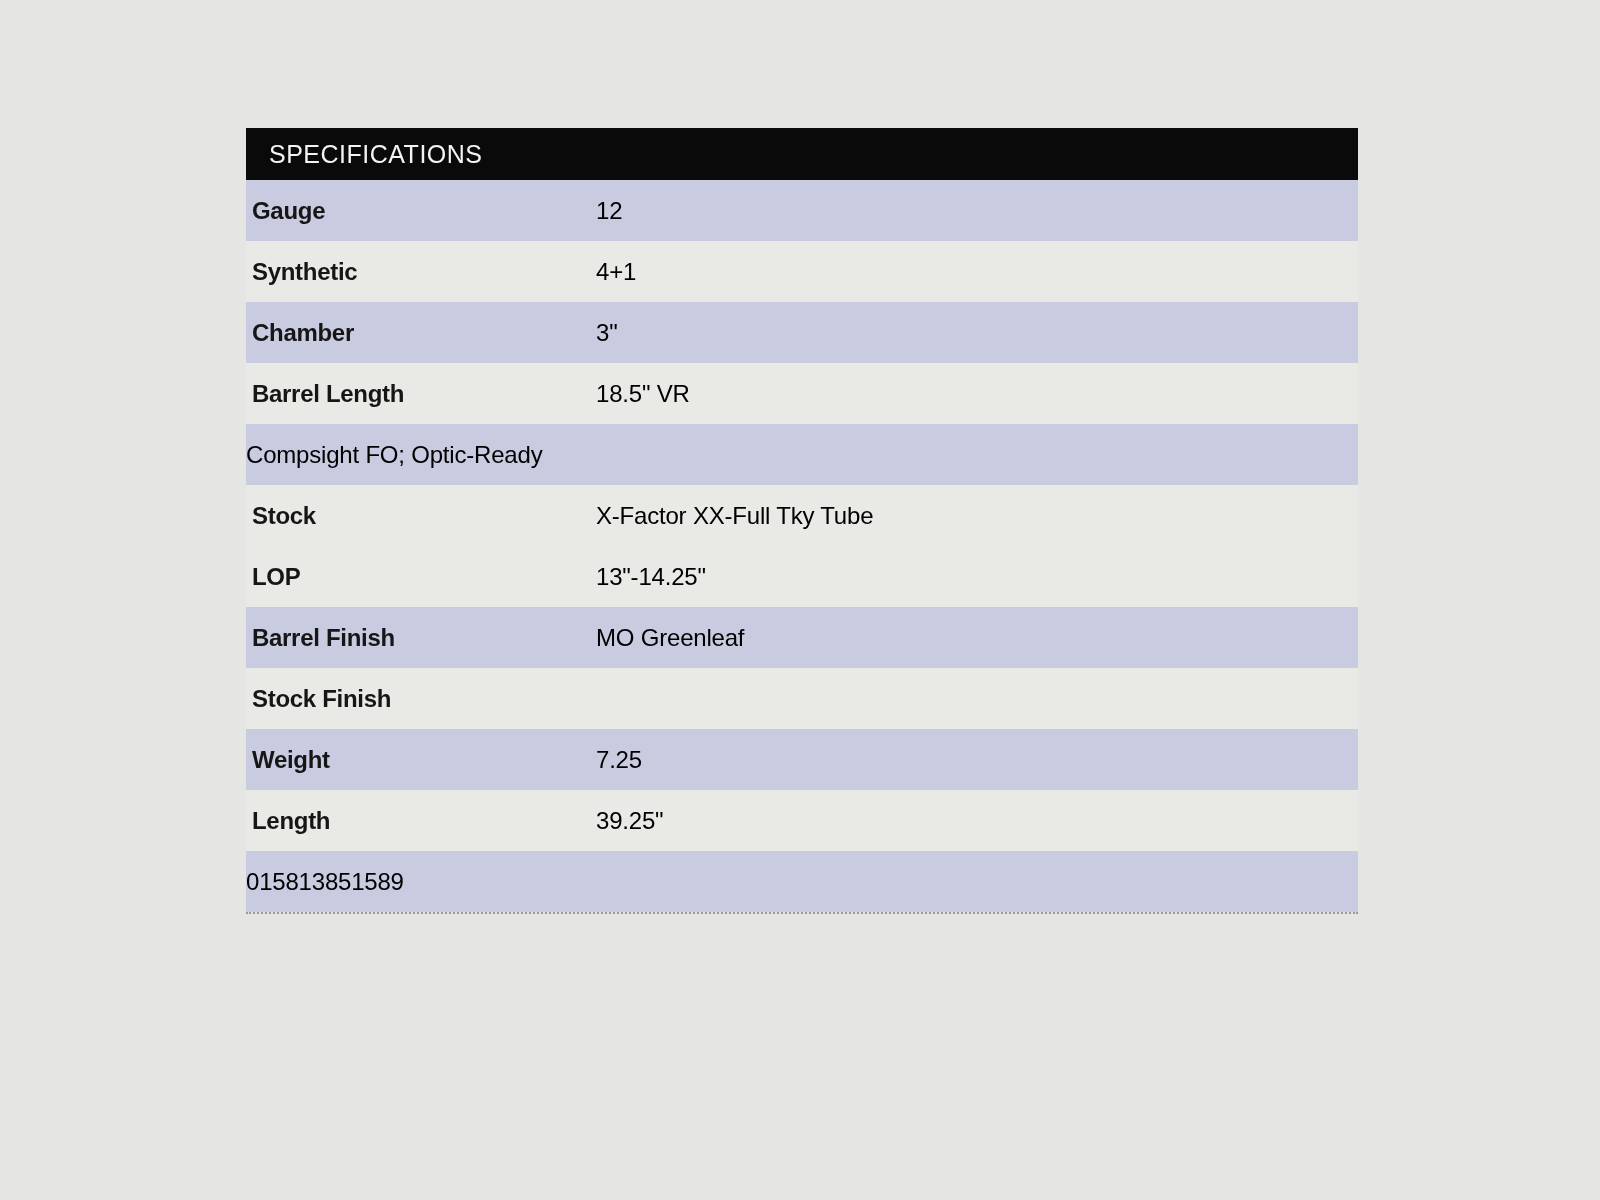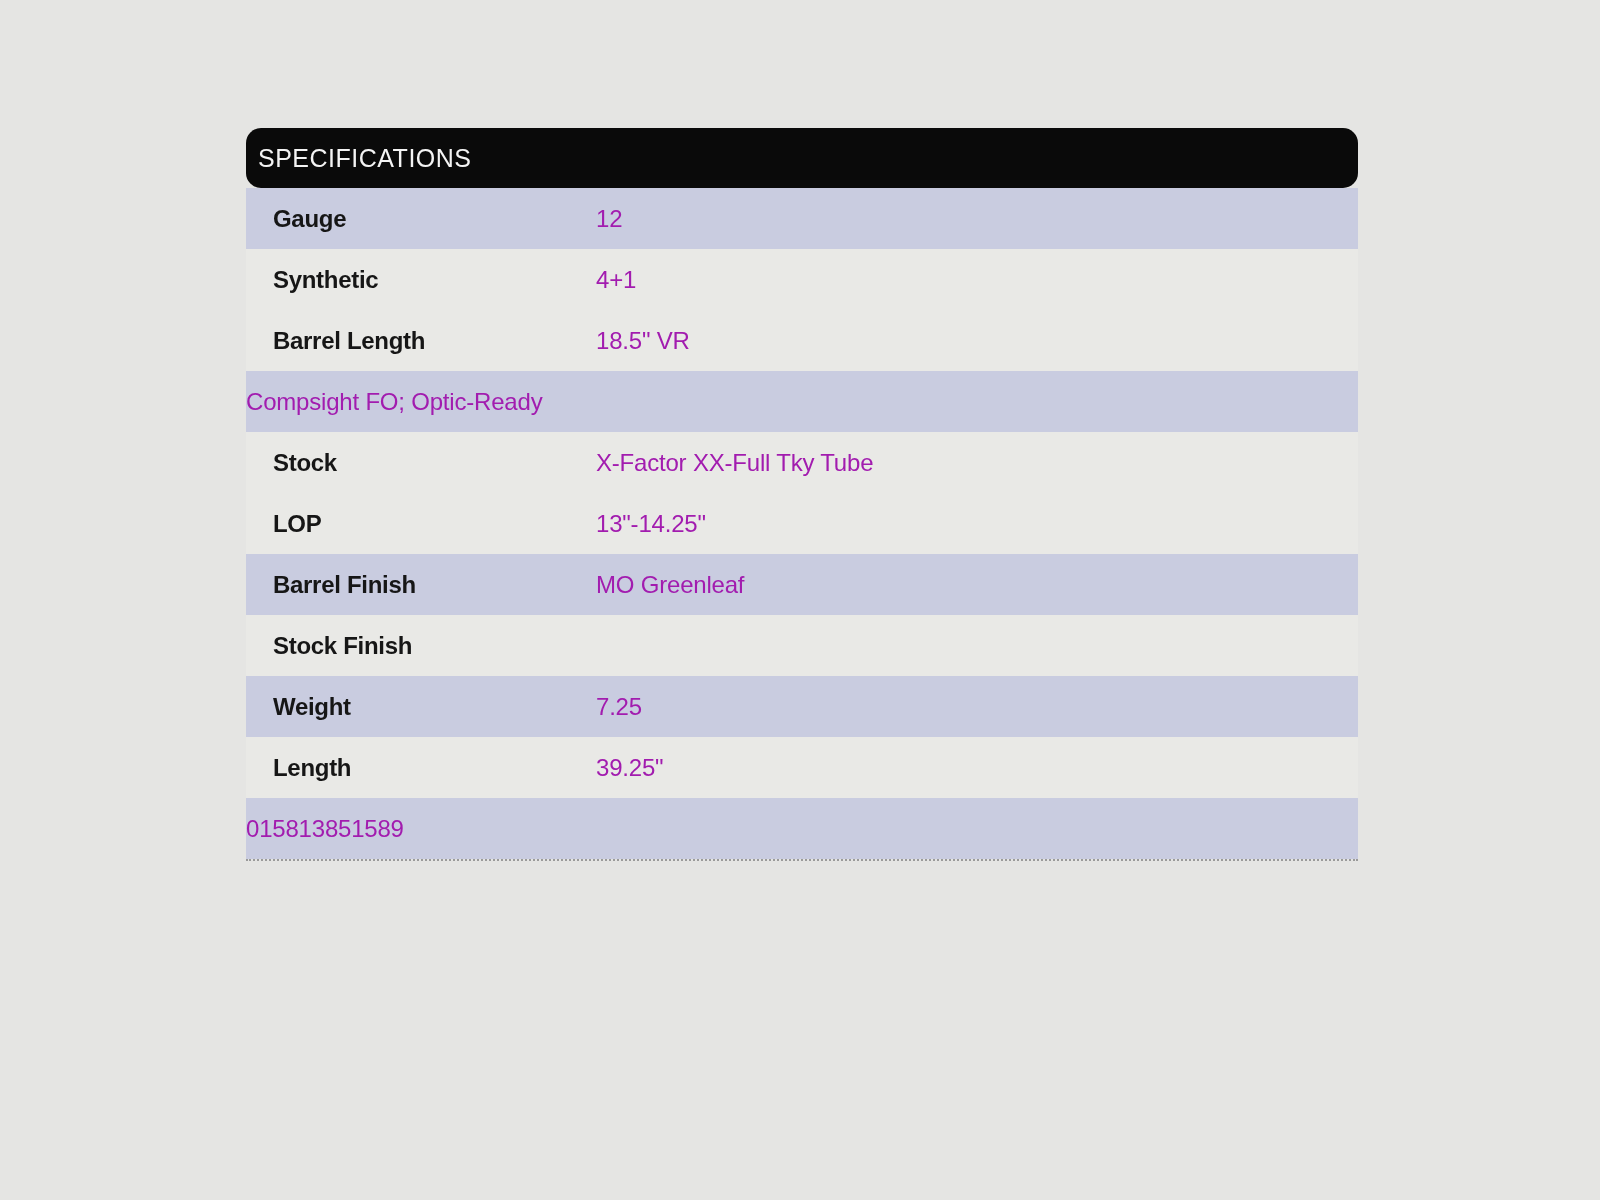--- a/index.html
+++ b/index.html
@@ -12,71 +12,74 @@
     overflow: hidden;
   }
   .spec-table {
     position: absolute;
     left: 246px;
     top: 128px;
     width: 1112px;
     border-bottom: 2px dotted #9a9a9a;
   }
   .spec-header {
-    height: 60px;
+    height: 52px;
     background: var(--header-bg, #0a0a0a);
     color: var(--header-fg, #f4f4f4);
     display: flex;
     align-items: center;
-    padding-left: 12px;
+    padding-left: 23px;
     font-size: 25px;
     font-weight: 500;
     letter-spacing: 0.5px;
-    border-radius: 15px;
   }
   .spec-row {
     height: 61px;
     display: flex;
     align-items: center;
   }
   .spec-row.alt  { background: var(--row-alt, #c9cce0); }
   .spec-row.base { background: var(--row-base, #e9e9e6); }
   .spec-label {
     width: 350px;
     box-sizing: border-box;
-    padding-left: 27px;
+    padding-left: 6px;
     font-size: 24px;
     font-weight: bold;
     color: #161616;
     letter-spacing: -0.3px;
     flex-shrink: 0;
   }
   .spec-value {
     font-size: 24px;
     font-weight: 400;
-    color: #a21caf;
+    color: #000000;
     letter-spacing: -0.2px;
   }
 </style>
 </head>
 <body>
 
 <div class="spec-table">
   <div class="spec-header">SPECIFICATIONS</div>
   <div id="rows">
   <div class="spec-row alt">
     <div class="spec-label">Gauge</div>
     <div class="spec-value">12</div>
   </div>
 
   <div class="spec-row base">
     <div class="spec-label">Synthetic</div>
     <div class="spec-value">4+1</div>
   </div>
 
+  <div class="spec-row alt">
+    <div class="spec-label">Chamber</div>
+    <div class="spec-value">3"</div>
+  </div>
 
   <div class="spec-row base">
     <div class="spec-label">Barrel Length</div>
     <div class="spec-value">18.5" VR</div>
   </div>
 
   <div class="spec-row alt">
     <div class="spec-value">Compsight FO; Optic-Ready</div>
   </div>
 

